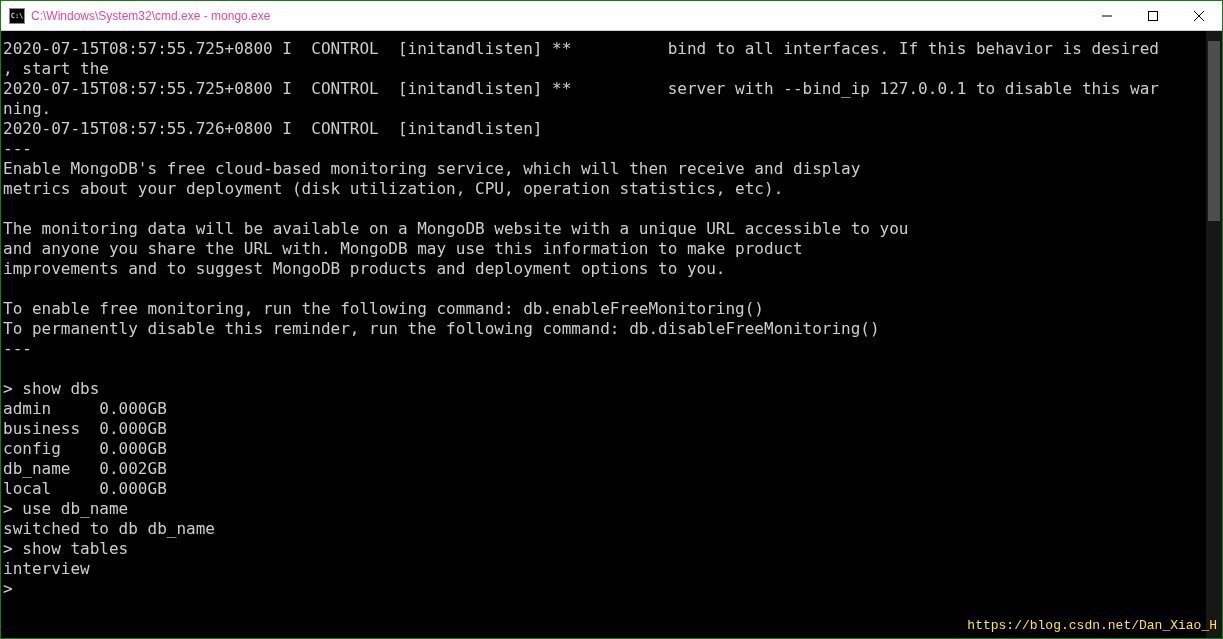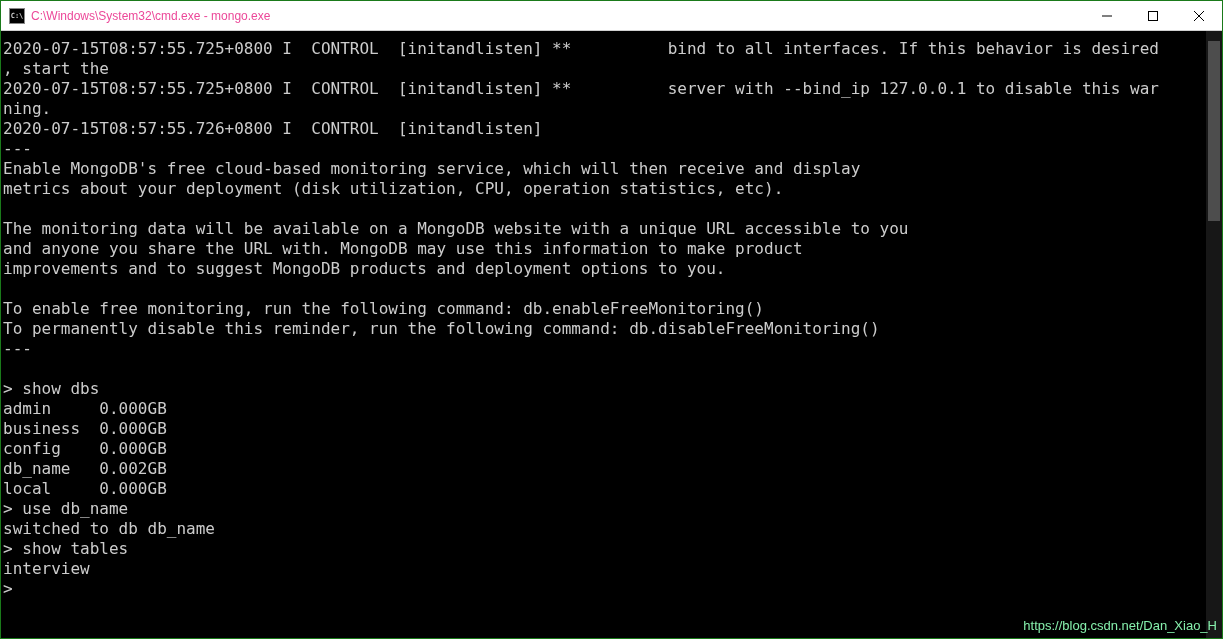--- a/index.html
+++ b/index.html
@@ -98,22 +98,22 @@
       left: 2px;
       right: 2px;
       height: 180px;
       background: #4d4d4d;
     }
     .watermark {
       position: absolute;
       bottom: 6px;
       right: 6px;
       font-size: 13px;
-      color: #86efac;
-      font-family: Liberation Sans, sans-serif;
+      color: #fde047;
+      font-family: Liberation Mono, monospace;
     }
   </style>
 </head>
 <body>
 
 <div class="window">
   <div class="titlebar">
     <div class="titlebar-icon">C:\</div>
     <div class="titlebar-title">C:\Windows\System32\cmd.exe - mongo.exe</div>
     <div class="window-controls">

